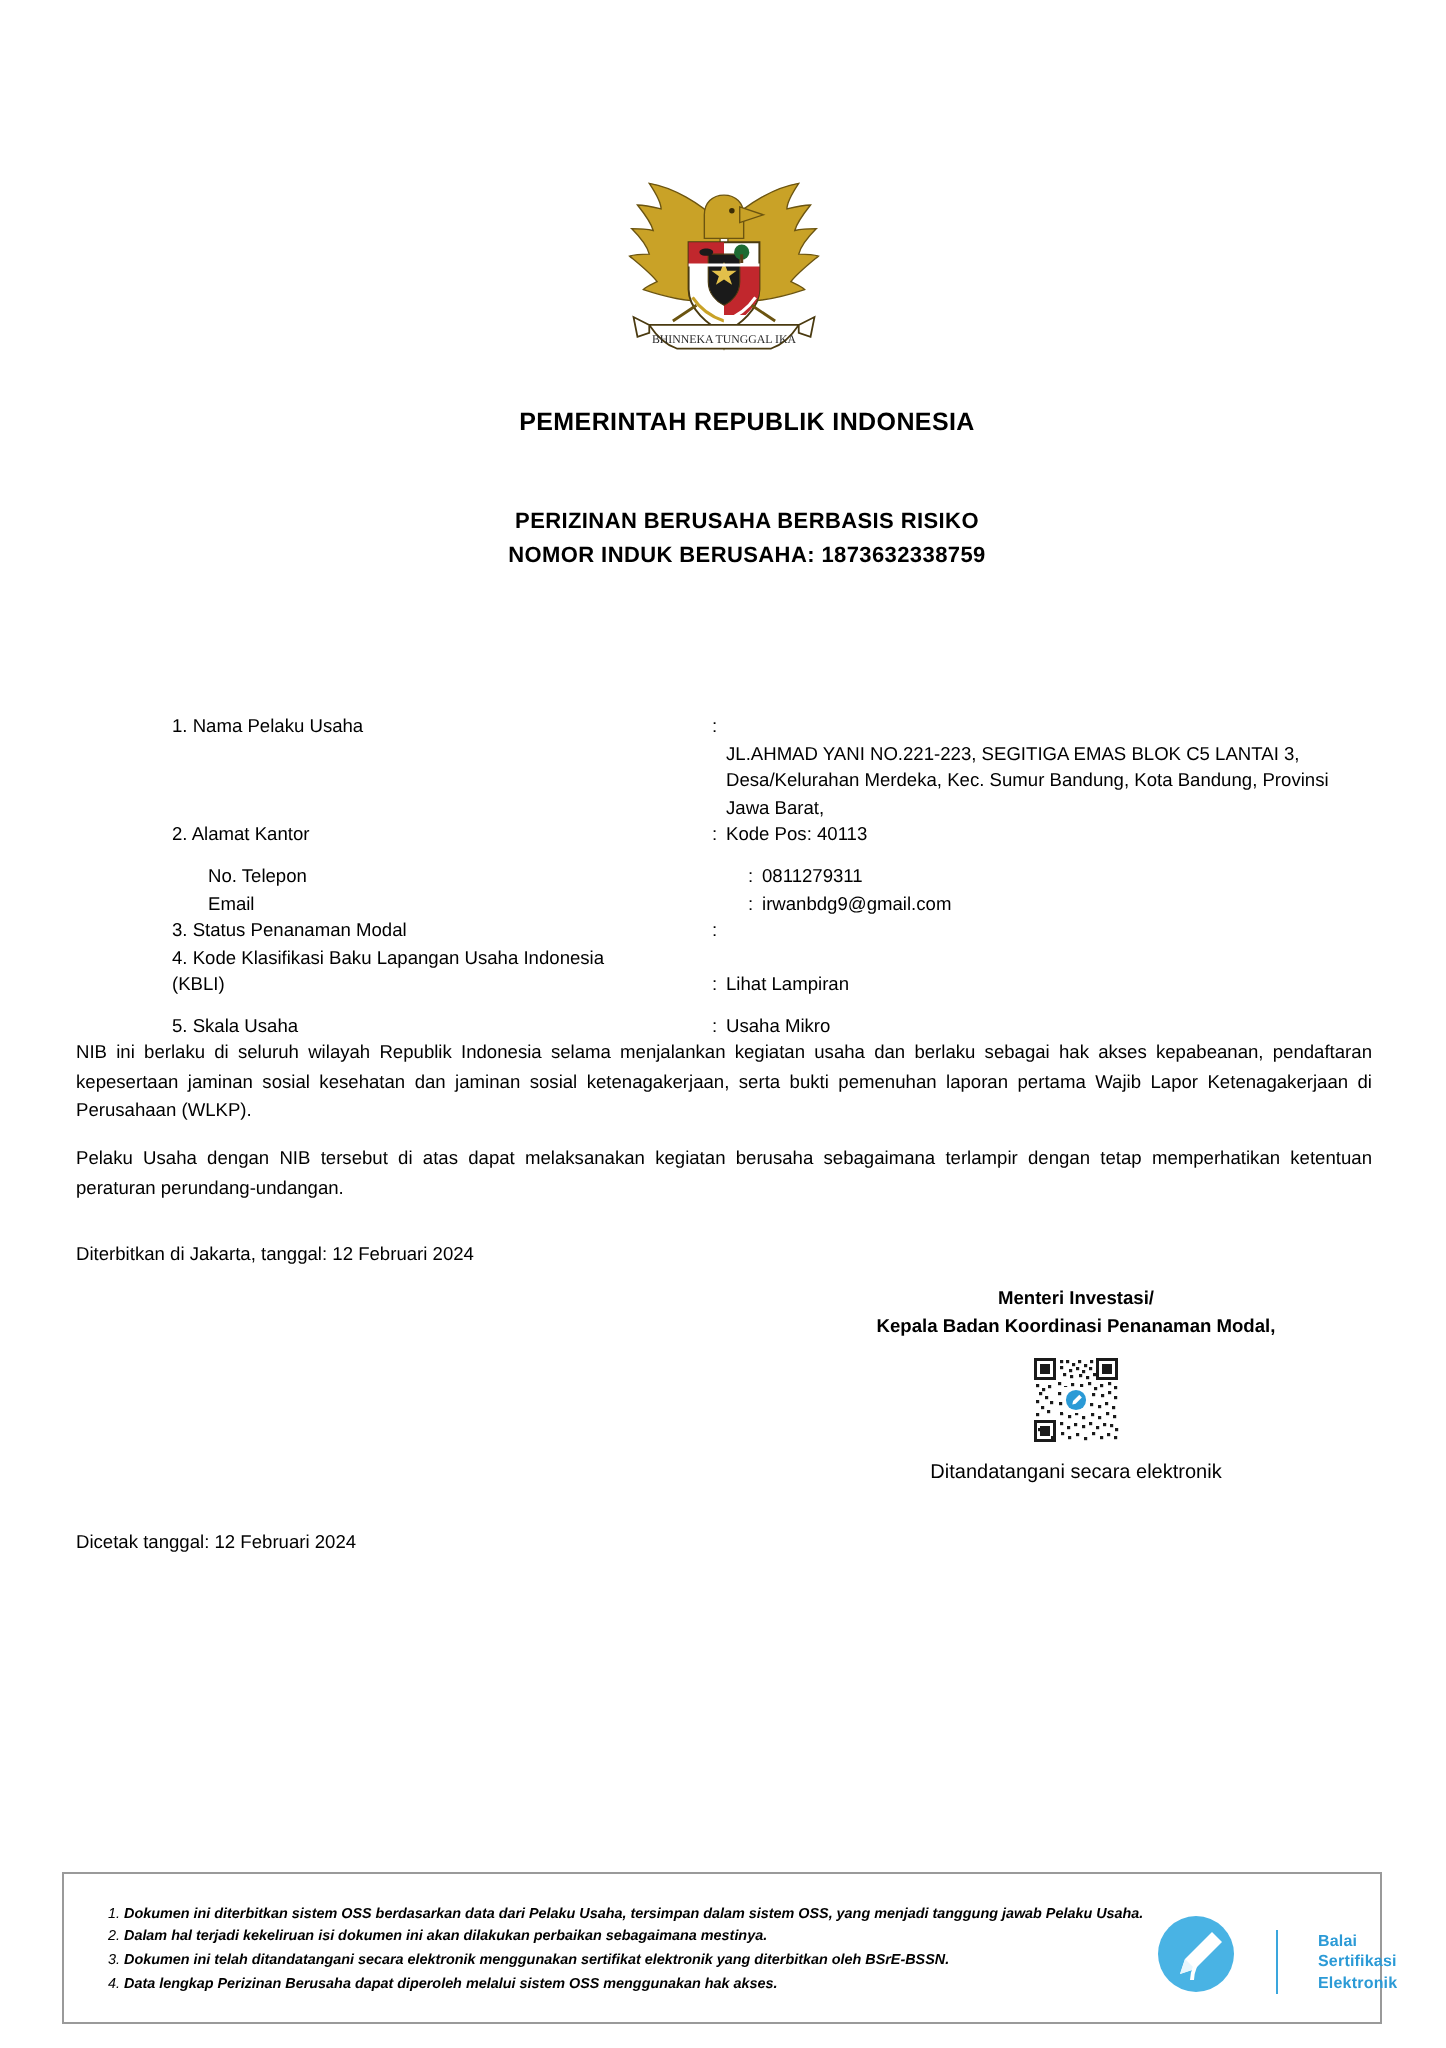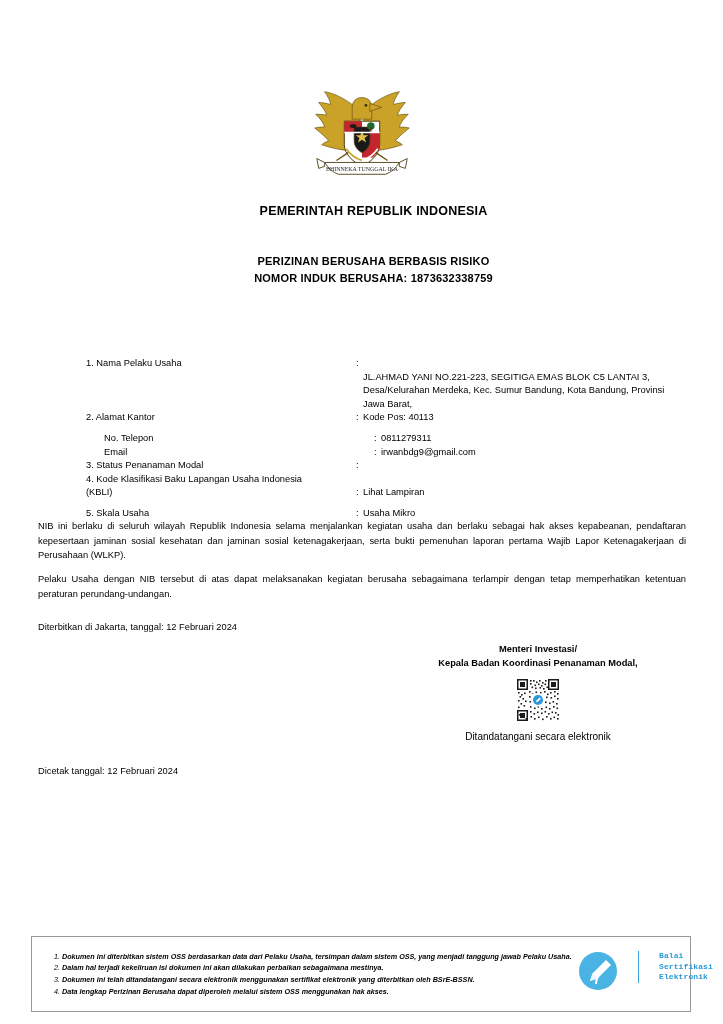--- a/index.html
+++ b/index.html
@@ -182,23 +182,22 @@
     box-sizing: border-box;
   }
   .f-txt { flex: 1; font-weight: bold; }
 
   .bsre-logo {
     width: 104px;
     flex: 0 0 104px;
     height: 46px;
     margin-right: 8px;
     display: flex;
-    align-items: flex-start;
+    align-items: flex-end;
     gap: 20px;
-    font-family: Liberation Mono, monospace;
   }
   .bsre-mark {
     width: 40px;
     height: 40px;
     flex: 0 0 40px;
   }
   .bsre-divider {
     width: 1px;
     height: 32px;
     background: #3aa6dd;

